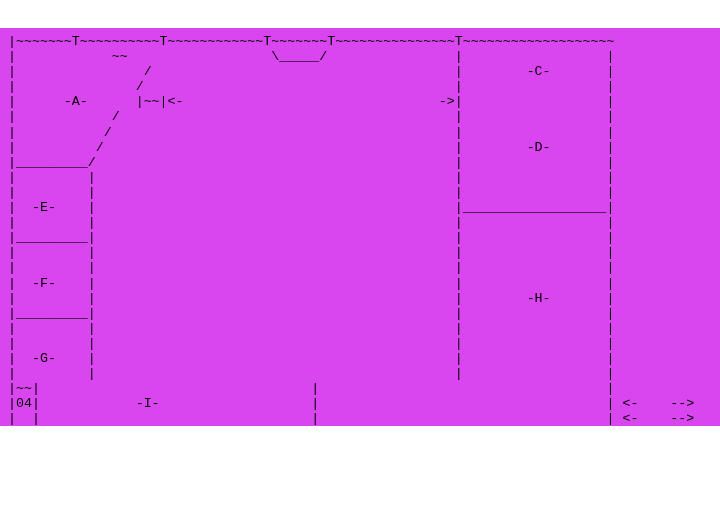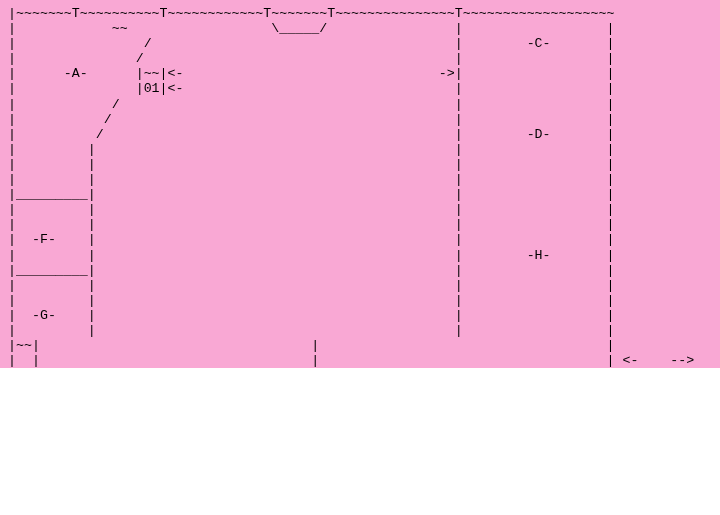--- a/index.html
+++ b/index.html
@@ -12,48 +12,51 @@
       height: 515px;
       overflow: hidden;
     }
     .ascii-screen {
       box-sizing: border-box;
       padding: 6px 0 0 0;
       font-family: "Liberation Mono", "DejaVu Sans Mono", monospace;
       font-size: 13.3px;
       line-height: 15.1px;
       color: #000000;
-      background: #f9a8d4;
+      background: #d946ef;
+      margin-top: 28px;
     }
     .ascii-line {
       white-space: pre;
       height: 15.1px;
     }
   </style>
 </head>
 <body>
 
 <div class="ascii-screen">
   <div class="ascii-line"> |~~~~~~~T~~~~~~~~~~T~~~~~~~~~~~~T~~~~~~~T~~~~~~~~~~~~~~~T~~~~~~~~~~~~~~~~~~~</div>
   <div class="ascii-line"> |            ~~                  \_____/                |                  |</div>
   <div class="ascii-line"> |                /                                      |        -C-       |</div>
   <div class="ascii-line"> |               /                                       |                  |</div>
   <div class="ascii-line"> |      -A-      |~~|&lt;-                                -&gt;|                  |</div>
-  <div class="ascii-line"> |               |01|&lt;-                                  |                  |</div>
   <div class="ascii-line"> |            /                                          |                  |</div>
   <div class="ascii-line"> |           /                                           |                  |</div>
   <div class="ascii-line"> |          /                                            |        -D-       |</div>
+  <div class="ascii-line"> |_________/                                             |                  |</div>
   <div class="ascii-line"> |         |                                             |                  |</div>
   <div class="ascii-line"> |         |                                             |                  |</div>
+  <div class="ascii-line"> |  -E-    |                                             |__________________|</div>
   <div class="ascii-line"> |         |                                             |                  |</div>
   <div class="ascii-line"> |_________|                                             |                  |</div>
   <div class="ascii-line"> |         |                                             |                  |</div>
   <div class="ascii-line"> |         |                                             |                  |</div>
   <div class="ascii-line"> |  -F-    |                                             |                  |</div>
   <div class="ascii-line"> |         |                                             |        -H-       |</div>
   <div class="ascii-line"> |_________|                                             |                  |</div>
   <div class="ascii-line"> |         |                                             |                  |</div>
   <div class="ascii-line"> |         |                                             |                  |</div>
   <div class="ascii-line"> |  -G-    |                                             |                  |</div>
   <div class="ascii-line"> |         |                                             |                  |</div>
   <div class="ascii-line"> |~~|                                  |                                    |</div>
+  <div class="ascii-line"> |04|            -I-                   |                                    | &lt;-    --&gt;</div>
   <div class="ascii-line"> |  |                                  |                                    | &lt;-    --&gt;</div>
 </div>
 
 </body></html>

